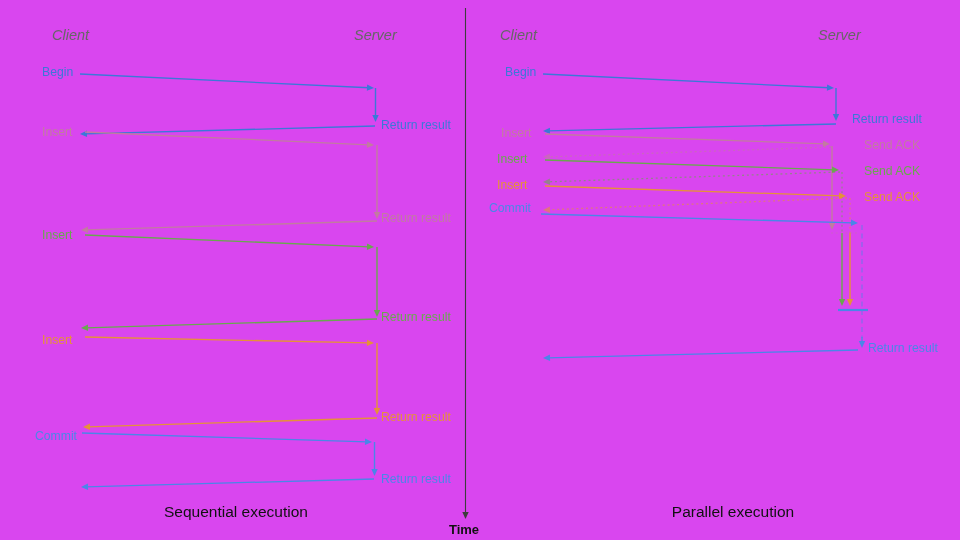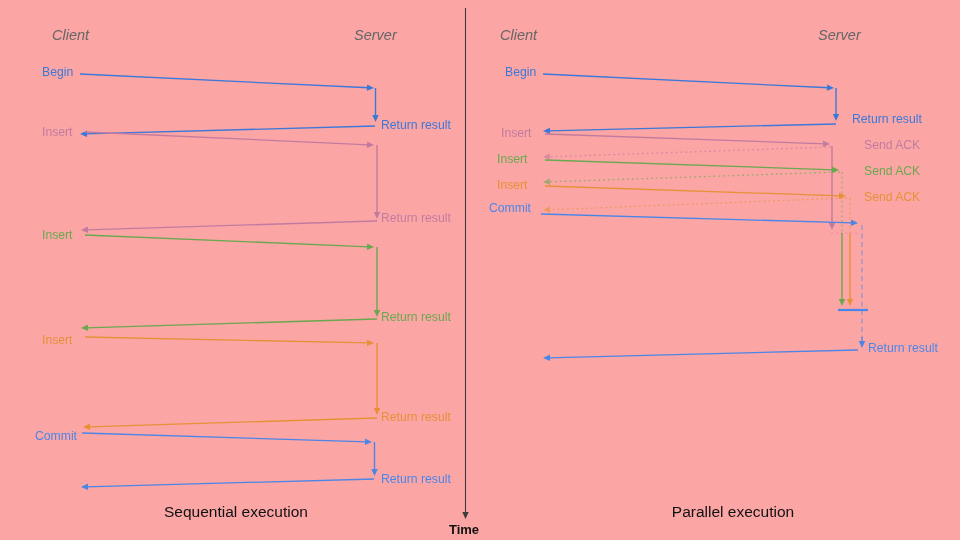--- a/index.html
+++ b/index.html
@@ -8,21 +8,21 @@
     background: #ffffff;
     width: 960px;
     height: 540px;
     overflow: hidden;
     font-family: "Liberation Sans", sans-serif;
   }
   #stage {
     position: relative;
     width: 960px;
     height: 540px;
-    background: #fca5a5;
+    background: #d946ef;
   }
   svg text {
     font-family: "Liberation Sans", sans-serif;
   }
 </style>
 </head>
 <body>
 
 <div id="stage">
   <svg width="960" height="540" viewBox="0 0 960 540" xmlns="http://www.w3.org/2000/svg">

